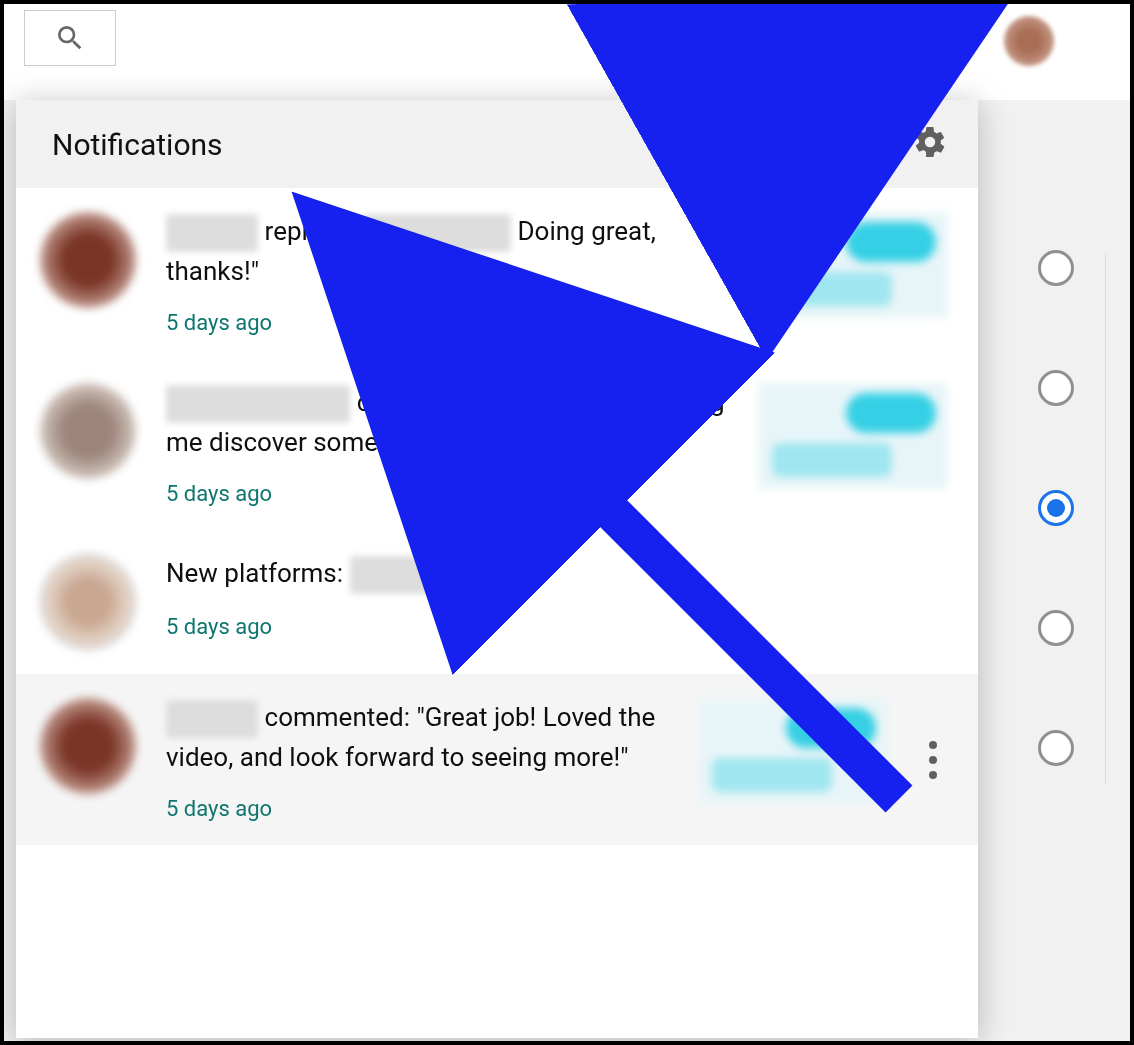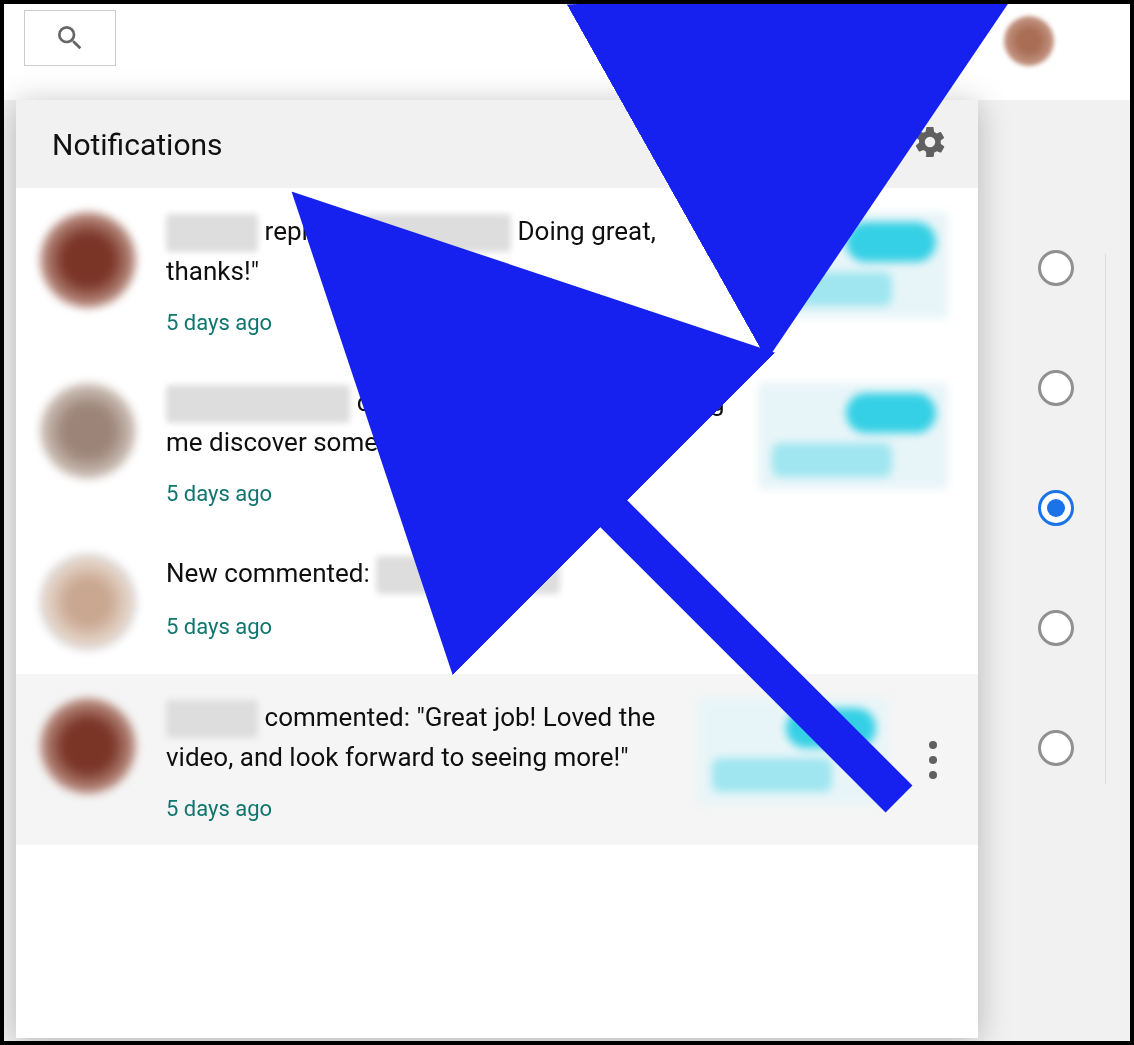--- a/index.html
+++ b/index.html
@@ -157,21 +157,21 @@
           </div>
           <div class="time">5 days ago</div>
         </div>
         <div class="thumb"></div>
       </div>
 
       <div class="item">
         <div class="av a3"></div>
         <div class="body">
           <div class="msg">
-            <span>New commented: </span><span class="blur">██████████</span>
+            <span>New platforms: </span><span class="blur">██████████</span>
           </div>
           <div class="time">5 days ago</div>
         </div>
         <div style="width:190px"></div>
       </div>
 
       <div class="item hover">
         <div class="av a4"></div>
         <div class="body">
           <div class="msg">

